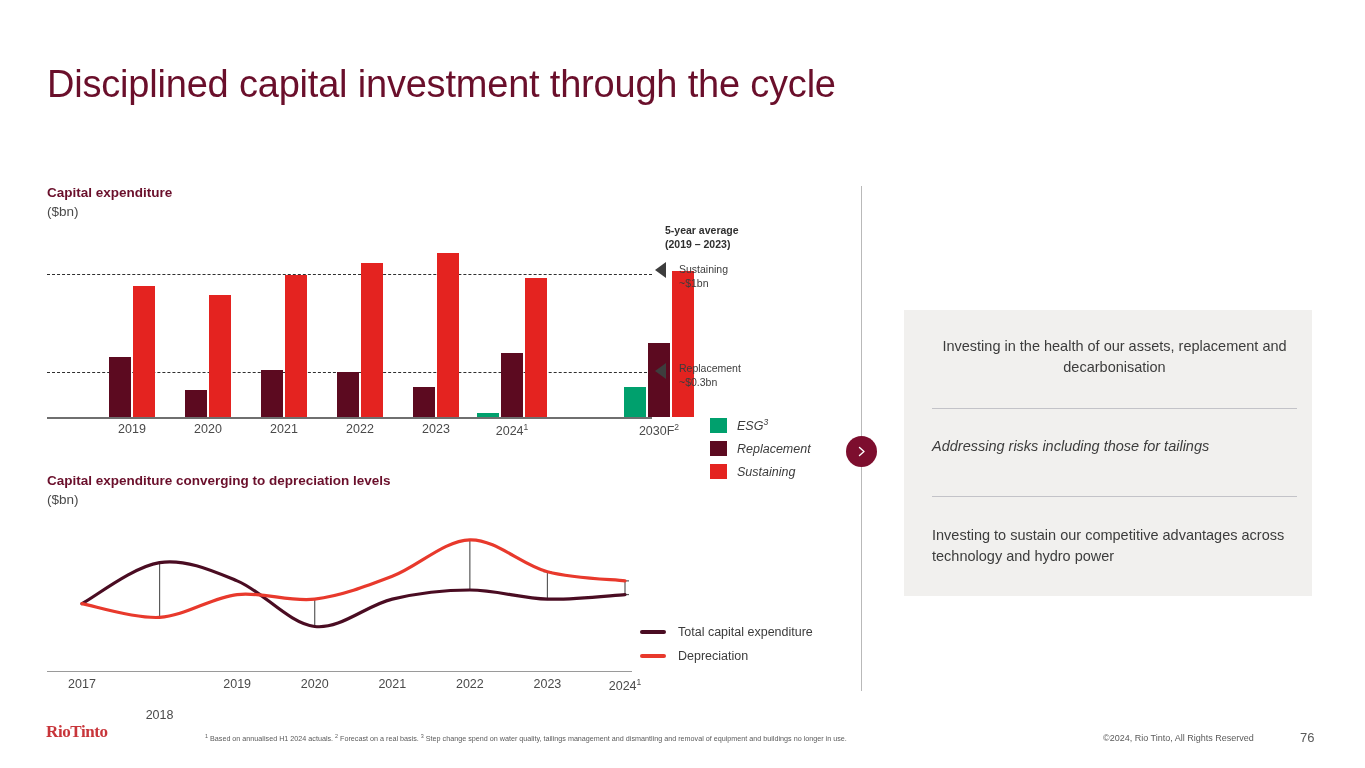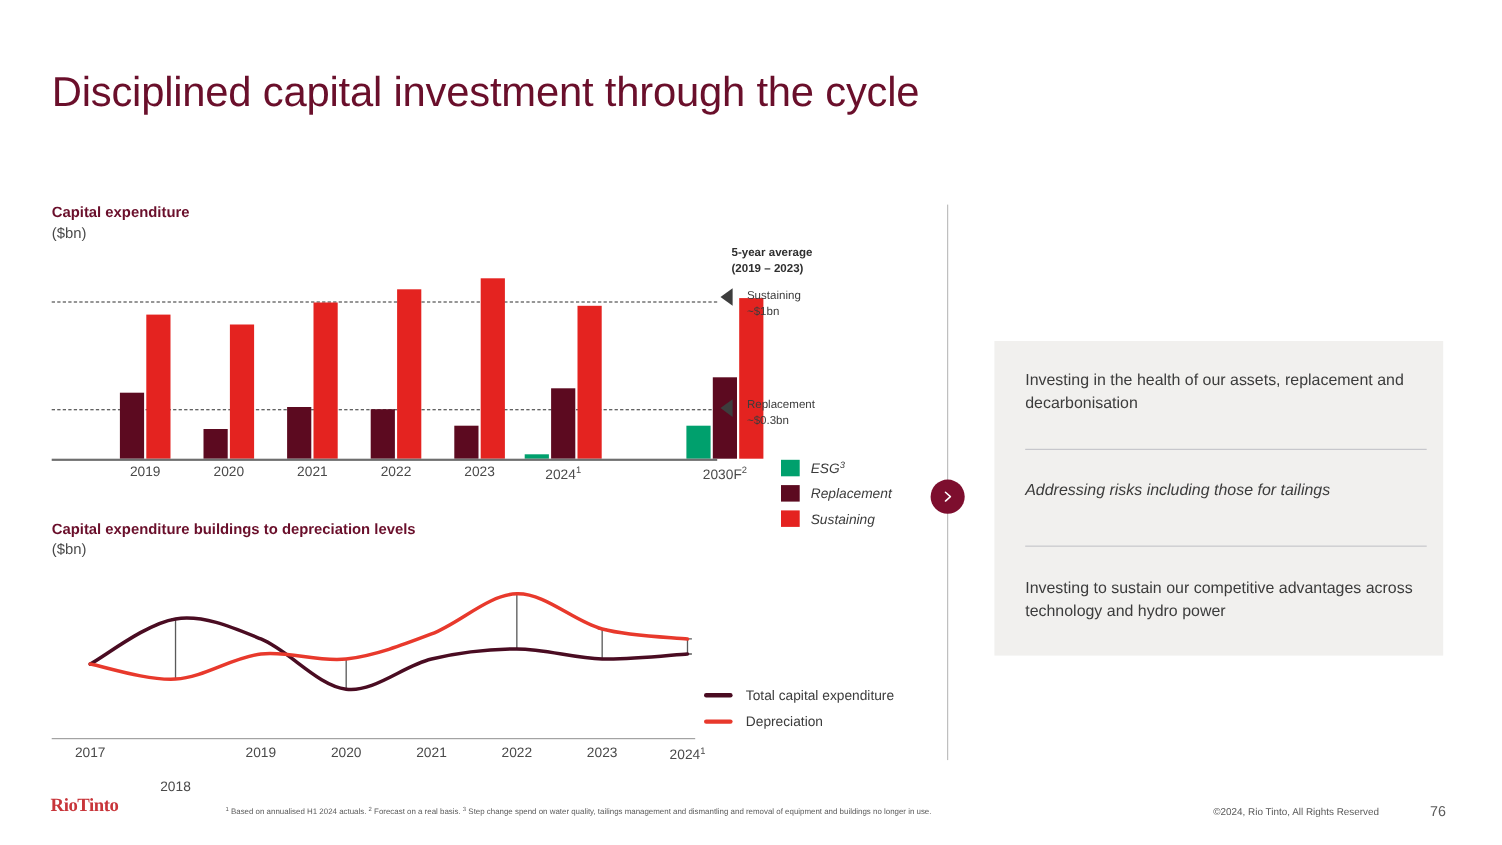--- a/index.html
+++ b/index.html
@@ -145,21 +145,21 @@
         <span class="lg-sw" style="background: rgb(92, 10, 32);"></span>
         <span class="lg-txt">Replacement</span>
       </div>
       <div class="lg-row">
         <span class="lg-sw" style="background: rgb(228, 35, 32);"></span>
         <span class="lg-txt">Sustaining</span>
       </div>
     </div>
 
   <div class="chart2-head">
-    <div class="chart-title">Capital expenditure buildings to depreciation levels</div>
+    <div class="chart-title">Capital expenditure converging to depreciation levels</div>
     <div class="chart-units">($bn)</div>
   </div>
 
   <div class="linechart">
     <svg id="lc-svg" width="600" height="170" viewBox="0 0 600 170">
         <line x1="112.57142857142857" x2="112.57142857142857" y1="57.625" y2="112.375" stroke="#5a5a5a" stroke-width="1.2"></line>
         <line x1="108.57142857142857" x2="116.57142857142857" y1="57.625" y2="57.625" stroke="#5a5a5a" stroke-width="1.2"></line>
         <line x1="108.57142857142857" x2="116.57142857142857" y1="112.375" y2="112.375" stroke="#5a5a5a" stroke-width="1.2"></line>
         <line x1="267.7142857142857" x2="267.7142857142857" y1="94.12500000000003" y2="121.5" stroke="#5a5a5a" stroke-width="1.2"></line>
         <line x1="263.7142857142857" x2="271.7142857142857" y1="121.5" y2="121.5" stroke="#5a5a5a" stroke-width="1.2"></line>
@@ -201,21 +201,21 @@
     </div>
 
   <div class="vdiv"></div>
   <div class="chev-circle">
     <svg width="13" height="13" viewBox="0 0 13 13">
       <polyline points="4.5,2.5 9,6.5 4.5,10.5" fill="none" stroke="#ffffff" stroke-width="1.4" stroke-linecap="round" stroke-linejoin="round"></polyline>
     </svg>
   </div>
 
   <div class="panel">
-    <div class="panel-item" style="top:26px;">Investing in the health of our assets, replacement and decarbonisation</div>
+    <div class="panel-item" style="top:26px;text-align:center;">Investing in the health of our assets, replacement and decarbonisation</div>
     <div class="panel-rule" style="top:98px;"></div>
     <div class="panel-item" style="top:126px;font-style:italic;">Addressing risks including those for tailings</div>
     <div class="panel-rule" style="top:186px;"></div>
     <div class="panel-item" style="top:215px;">Investing to sustain our competitive advantages across technology and hydro power</div>
   </div>
 
   <div class="logo">RioTinto</div>
   <div class="footnote" id="footnote"><sup>1</sup> Based on annualised H1 2024 actuals. <sup>2</sup> Forecast on a real basis. <sup>3</sup> Step change spend on water quality, tailings management and dismantling and removal of equipment and buildings no longer in use.</div>
   <div class="copyright">©2024, Rio Tinto, All Rights Reserved</div>
   <div class="pagenum">76</div>

